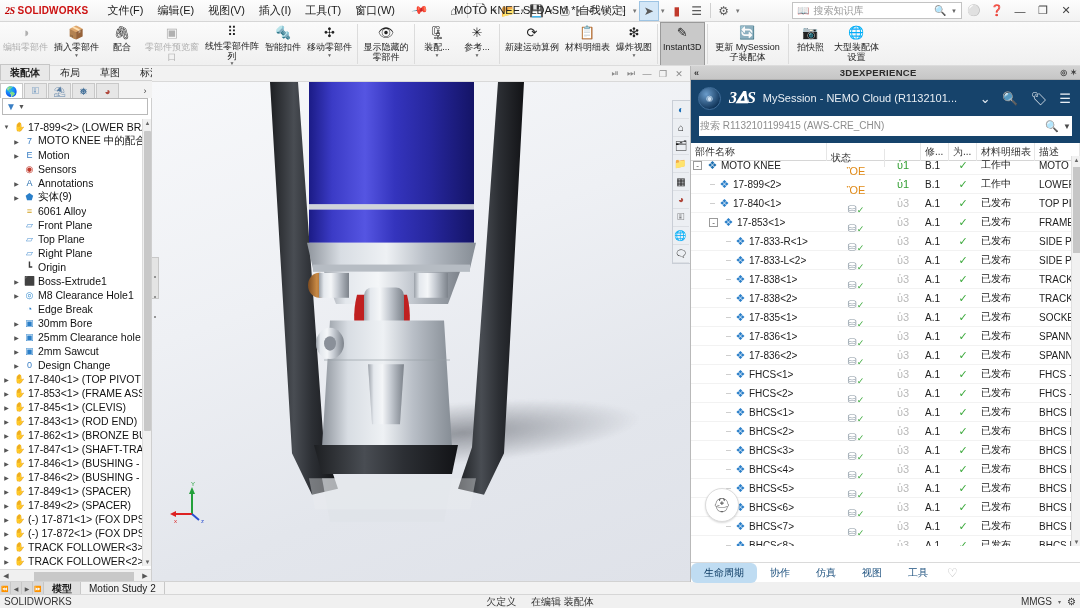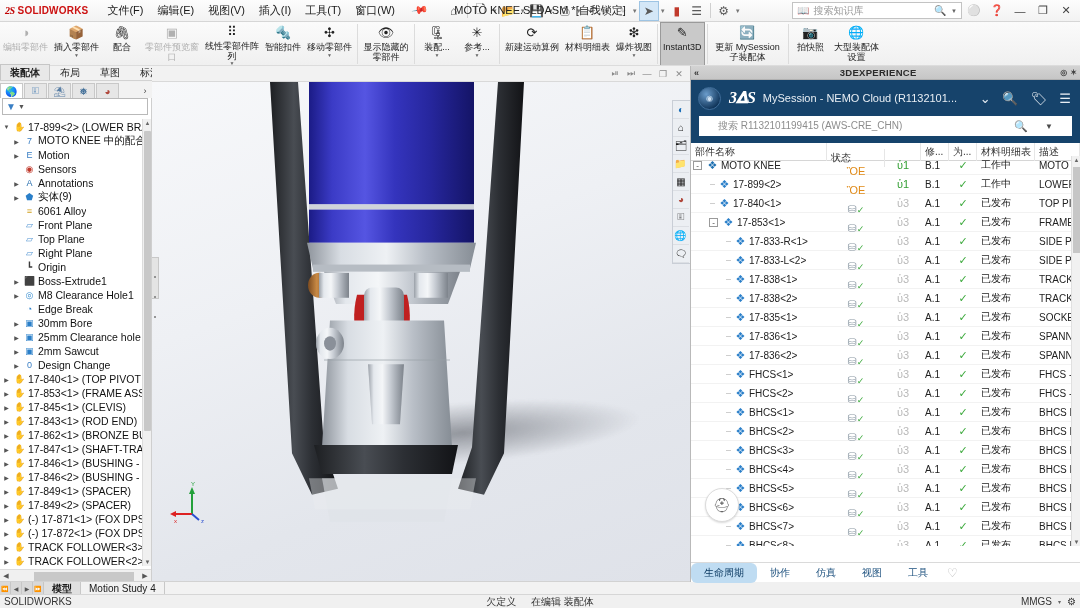--- a/index.html
+++ b/index.html
@@ -154,21 +154,21 @@
   .dx-logo { width:23px; height:23px; border-radius:50%;
              background:radial-gradient(circle at 35% 30%, #6a9ccb, #10355a 75%);
              border:1px solid #3f6d99; display:flex; align-items:center; justify-content:center;
              color:#cfe2f3; font-size:8px; }
   .dx-3ds { color:#fff; font-size:16px; font-weight:bold; font-style:italic;
             font-family:"Liberation Serif",serif; letter-spacing:-1px;}
   .dx-session { color:#e8eef4; font-size:11px; flex:1; white-space:nowrap; overflow:hidden; }
   .dx-hicon { color:#e8eef4; font-size:13px; padding:0 2px; }
   .dx-searchwrap { background:#16436b; padding:0 8px 7px; }
   .dx-search { height:20px; background:#fff; display:flex; align-items:center;
-               padding:0 19px; gap:17px; }
+               padding:0 1px; gap:4px; }
   .dx-search .ph { flex:1; font-size:10px; color:#8d8d8d; white-space:nowrap; }
   .dx-search .si { font-size:11px; color:#4a4a4a; }
   .dx-search .sc { font-size:8px; color:#4a4a4a; }
   .dx-tablehead { display:flex; height:18px; background:#fff; border-bottom:1px solid #d6d6d6;
                   font-size:10px; color:#333; align-items:center; }
   .dx-tablehead > div { border-right:1px solid #e6e6e6; height:18px; line-height:18px;
                         padding-left:4px; overflow:hidden; white-space:nowrap; }
   .c-name { width:136px; }
   .c-state { width:58px;margin-top:12px; }
   .c-lock { width:36px; }
@@ -1168,21 +1168,21 @@
   </div>
 
   <div class="tabstrip">
     <div class="navbtns">
       <div class="navbtn">⏪</div>
       <div class="navbtn">◀</div>
       <div class="navbtn">▶</div>
       <div class="navbtn">⏩</div>
     </div>
     <div class="btab active">模型</div>
-    <div class="btab">Motion Study 4</div>
+    <div class="btab">Motion Study 2</div>
   </div>
 
   <div class="statusbar">
     <div class="sb-left">SOLIDWORKS</div>
     <div class="sb-mid">
       <span>欠定义</span>
       <span>在编辑 装配体</span>
     </div>
     <div class="sb-right">
       <span>MMGS</span>

